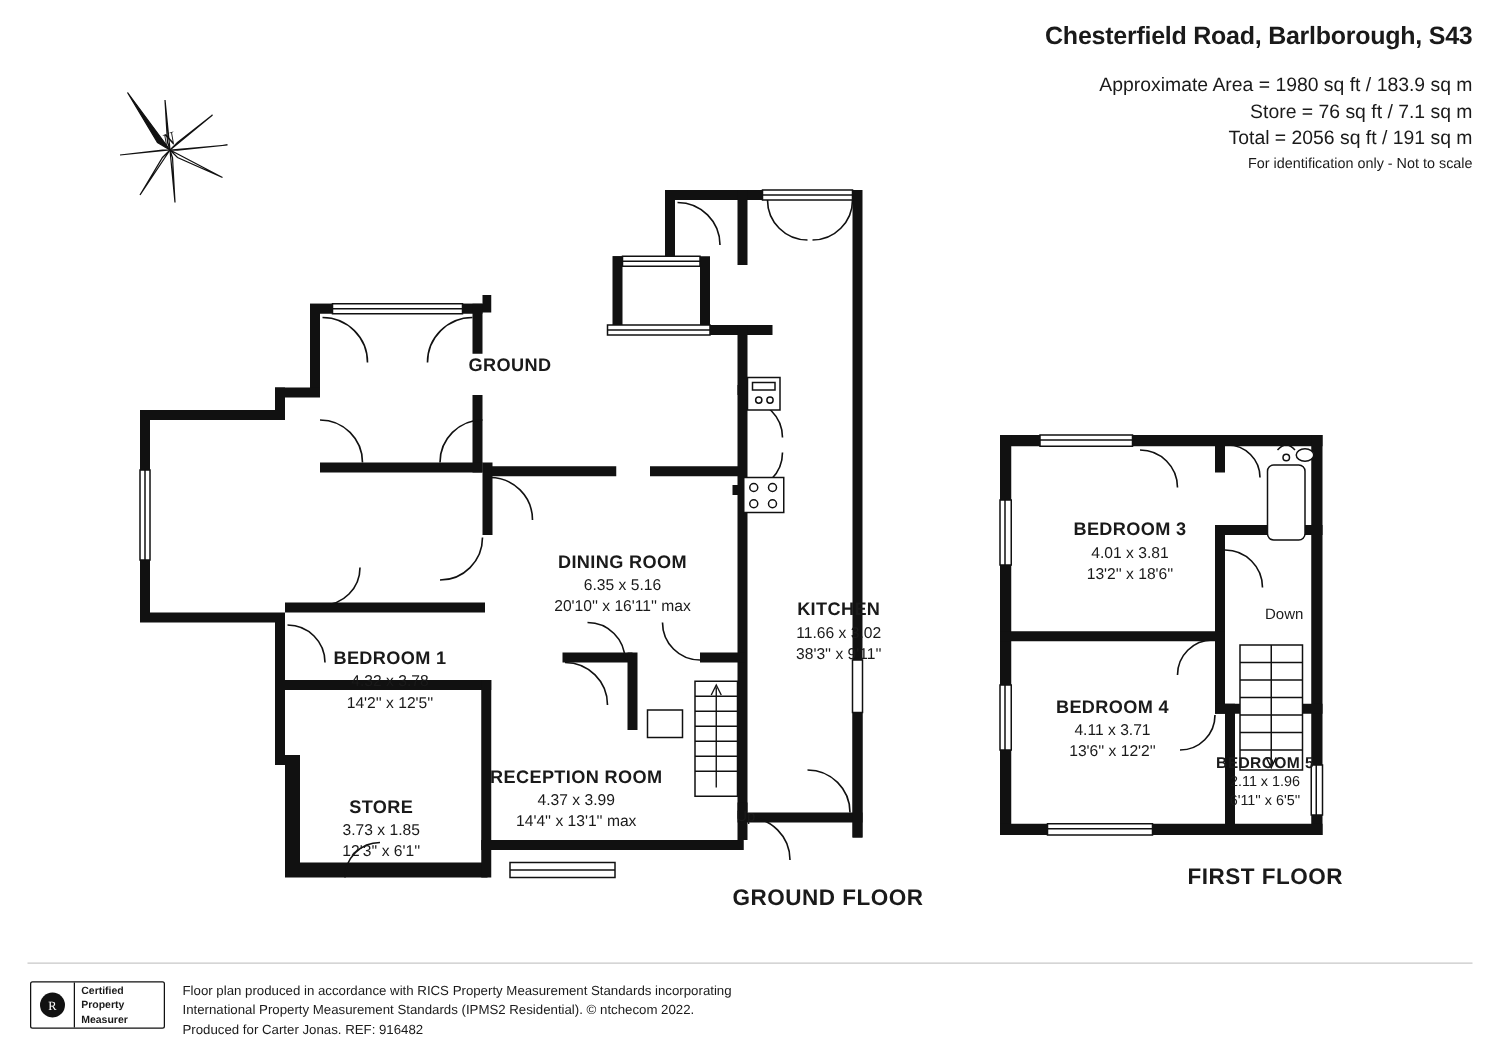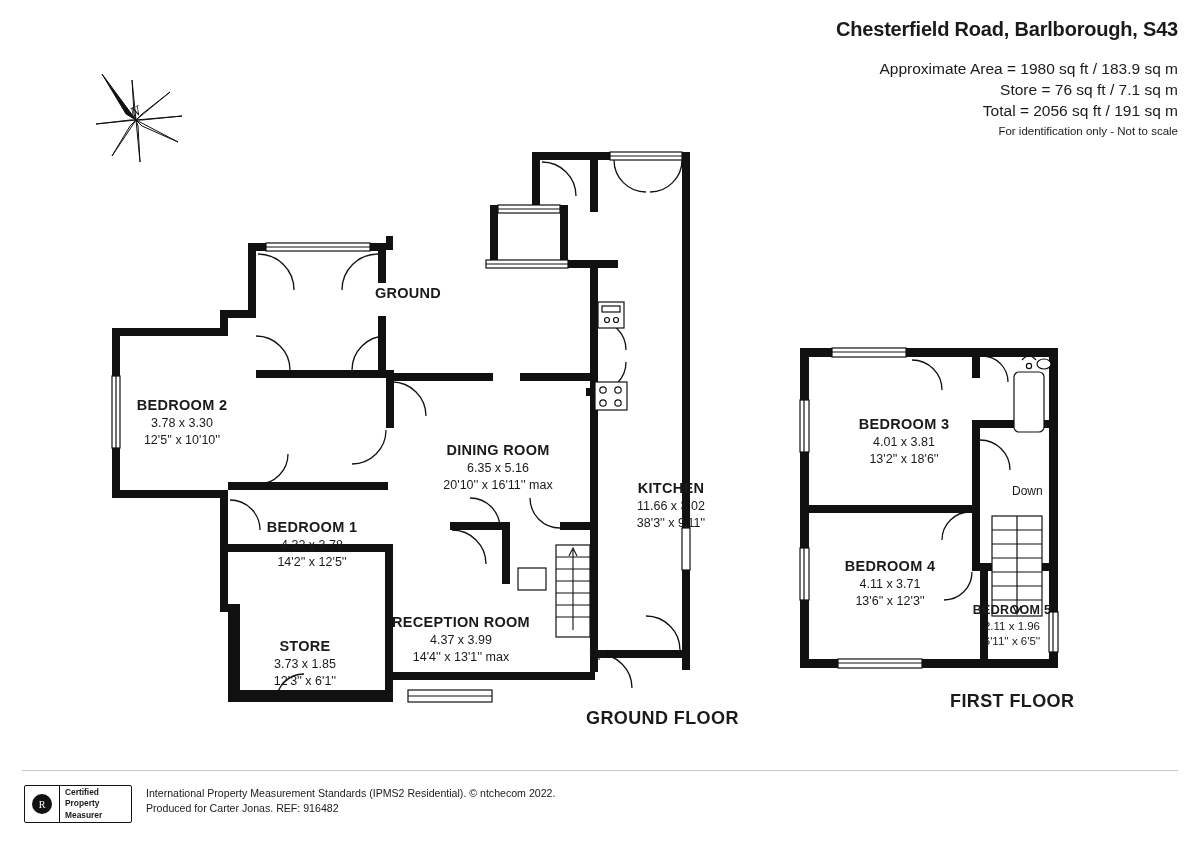--- a/index.html
+++ b/index.html
@@ -312,25 +312,20 @@
         <rect x="428" y="438" width="28" height="22" fill="#fff"></rect>
       </g>
     </g>
   </svg>
 
   <div class="room-label" style="left:408px; top:284px;">
     <span class="rl-name">GROUND</span>
     <span class="rl-m"></span>
     <span class="rl-ft"></span>
   </div>
-  <div class="room-label" style="left:182px; top:396px;">
-    <span class="rl-name">BEDROOM 2</span>
-    <span class="rl-m">3.78 x 3.30</span>
-    <span class="rl-ft">12'5'' x 10'10''</span>
-  </div>
   <div class="room-label" style="left:312px; top:518px;">
     <span class="rl-name">BEDROOM 1</span>
     <span class="rl-m">4.32 x 3.78</span>
     <span class="rl-ft">14'2'' x 12'5''</span>
   </div>
   <div class="room-label" style="left:305px; top:637px;">
     <span class="rl-name">STORE</span>
     <span class="rl-m">3.73 x 1.85</span>
     <span class="rl-ft">12'3'' x 6'1''</span>
   </div>
@@ -414,21 +409,21 @@
   </svg>
 
   <div class="room-label" style="left:890px; top:415px;margin-left:14px;">
     <span class="rl-name">BEDROOM 3</span>
     <span class="rl-m">4.01 x 3.81</span>
     <span class="rl-ft">13'2'' x 18'6''</span>
   </div>
   <div class="room-label" style="left:890px; top:557px;">
     <span class="rl-name">BEDROOM 4</span>
     <span class="rl-m">4.11 x 3.71</span>
-    <span class="rl-ft">13'6'' x 12'3''</span>
+    <span class="rl-ft">13'6'' x 12'2''</span>
   </div>
   <div class="room-label small" style="left:1012px; top:602px;">
     <span class="rl-name">BEDROOM 5</span>
     <span class="rl-m">2.11 x 1.96</span>
     <span class="rl-ft">6'11'' x 6'5''</span>
   </div>
 
   <div class="stair-label" id="down-label">Down</div>
   <div class="floor-caption" id="first-floor-caption">FIRST FLOOR</div>
 
@@ -442,17 +437,18 @@
       </svg>
     </div>
     <div class="rics-text">
       <div>Certified</div>
       <div>Property</div>
       <div>Measurer</div>
     </div>
   </div>
 
   <div id="footer-text">
+    <div>Floor plan produced in accordance with RICS Property Measurement Standards incorporating</div>
     <div>International Property Measurement Standards (IPMS2 Residential).   © ntchecom 2022.</div>
     <div>Produced for Carter Jonas.   REF: 916482</div>
   </div>
 
 </div>
 
 </body></html>

